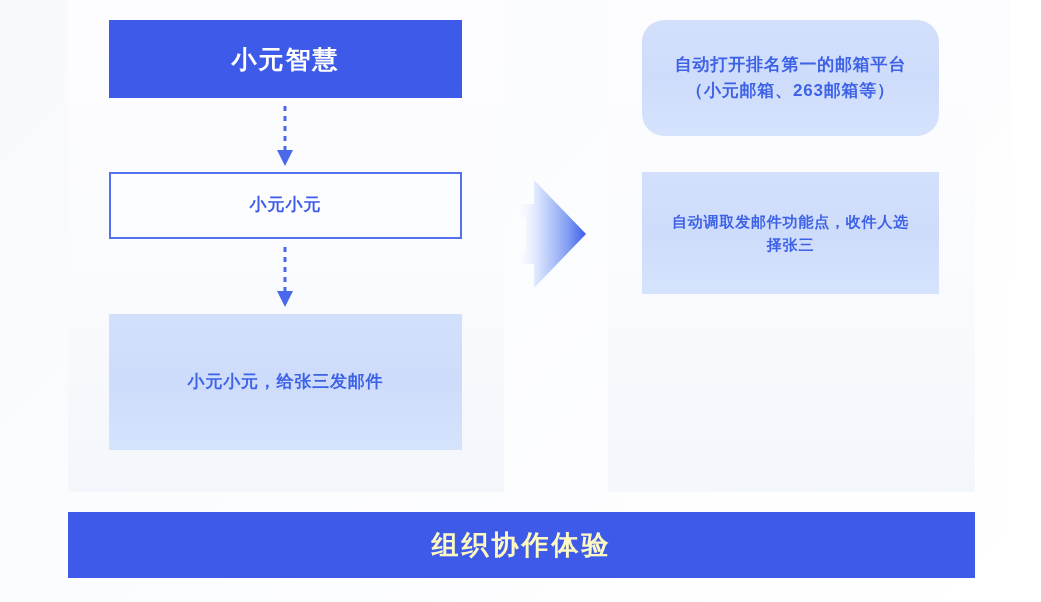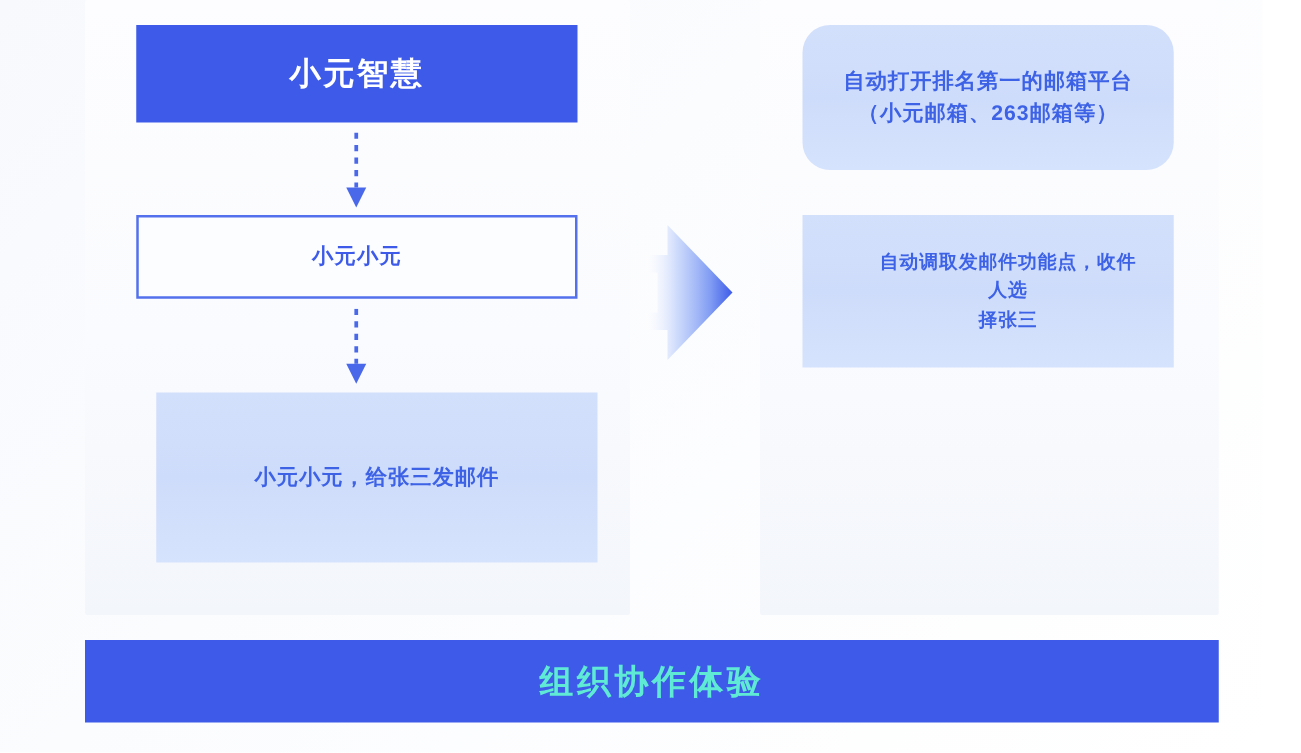--- a/index.html
+++ b/index.html
@@ -58,25 +58,25 @@
     font-size: 17px;
     letter-spacing: 0.8px;
   }
   .box-fill.small {
     font-size: 15px;
   }
 
   
   #box-title       { left: 109px; top: 20px;  width: 353px; height: 78px; }
   #box-command     { left: 109px; top: 172px; width: 353px; height: 67px; }
-  #box-utterance   { left: 109px; top: 314px; width: 353px; height: 136px; margin-left: 16px; }
+  #box-utterance   { left: 109px; top: 314px; width: 353px; height: 136px; }
 
   
   #box-step-1 { left: 642px; top: 20px;  width: 297px; height: 116px; border-radius: 22px; }
-  #box-step-2 { left: 642px; top: 172px; width: 297px; height: 122px; padding-left: 32px; }
+  #box-step-2 { left: 642px; top: 172px; width: 297px; height: 122px; }
   #box-step-3 { left: 642px; top: 325px; width: 297px; height: 126px; }
 
   .box-fill .lines { padding: 0 22px; }
 
   
   .connector {
     position: absolute;
     width: 26px;
   }
   #connector-1 { left: 272px; top: 106px; height: 62px; }
@@ -97,21 +97,21 @@
   #banner {
     position: absolute;
     left: 68px;
     top: 512px;
     width: 907px;
     height: 66px;
     background: #3d5be8;
     display: flex;
     align-items: center;
     justify-content: center;
-    color: #5eead4;
+    color: #fef9c3;
     font-size: 27px;
     font-weight: bold;
     letter-spacing: 3px;
     box-sizing: border-box;
   }
 </style>
 </head>
 <body>
 
 <div id="stage">

